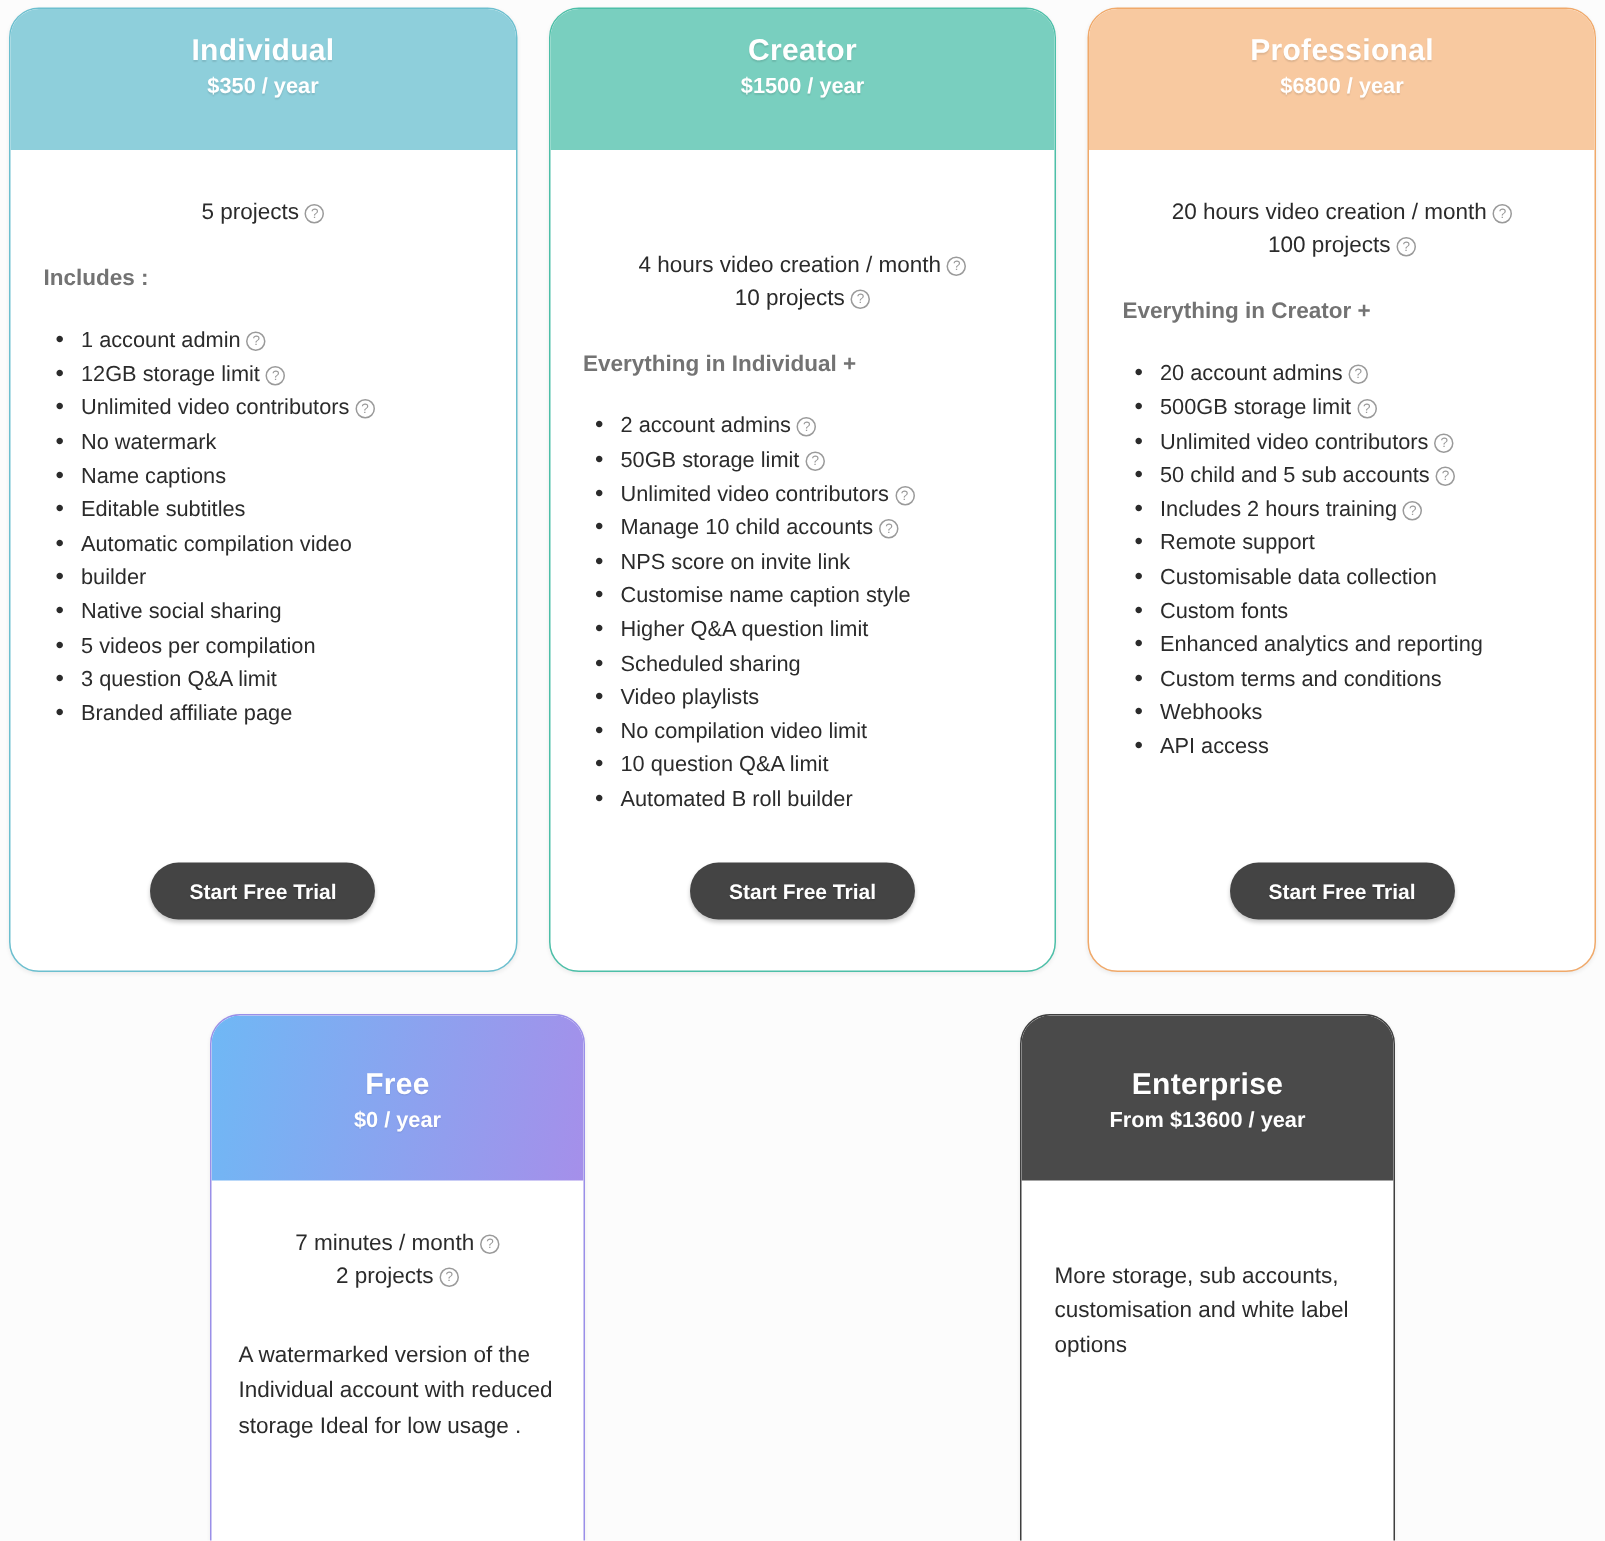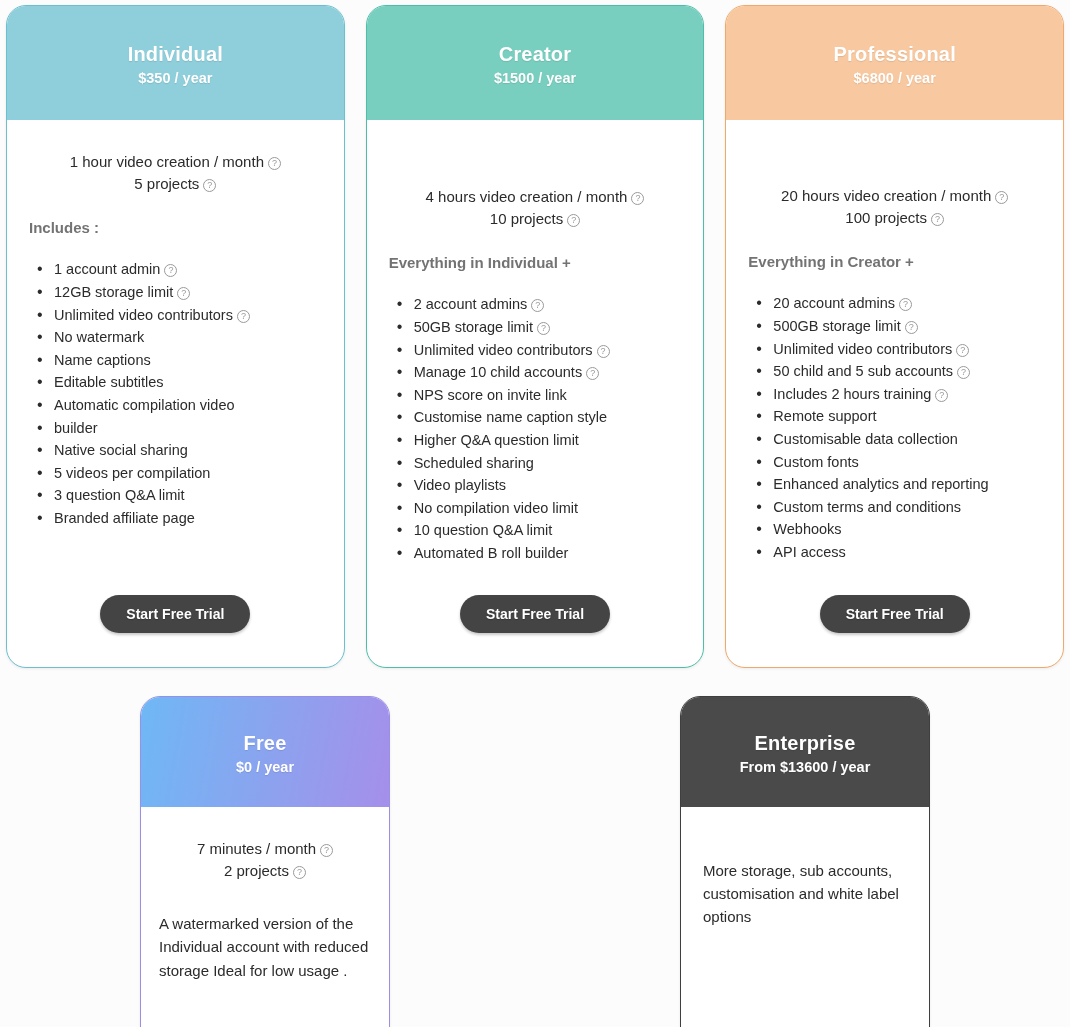--- a/index.html
+++ b/index.html
@@ -42,21 +42,21 @@
   .card-top { width: 344px; min-height: 565px; }
   .card-small { width: 250px; }
 
   .card-free { min-height: 425px; }
   .card-ent  { min-height: 415px; }
 
   
   .card-header {
     text-align: center;
     color: #ffffff;
-    padding: 36px 10px 34px 10px;
+    padding: 16px 10px 34px 10px;
   }
   .card-header.small { padding: 34px 10px 32px 10px; }
 
   .plan-name {
     font-size: 20px;
     font-weight: bold;
     letter-spacing: 0.2px;
     line-height: 1.25;
     text-shadow: 0 1px 1px rgba(0,0,0,0.10);
   }
@@ -166,21 +166,20 @@
 
 <div class="row-top">
 
   <div class="card card-top" id="card-individual" style="border-color: rgb(108, 191, 207);">
     <div class="card-header" id="hdr-individual" style="background: rgb(142, 207, 219);">
       <div class="plan-name">Individual</div>
       <div class="plan-price">$350 / year</div>
     </div>
     <div class="card-body">
       <div class="quota">
-          <div class="quota-line"><span>1 hour video creation / month</span><span class="help-icon">?</span></div>
           <div class="quota-line"><span>5 projects</span><span class="help-icon">?</span></div>
         </div>
       <div class="section-heading">Includes :</div>
       <ul class="feature-list">
           <li><span>1 account admin</span><span class="help-icon">?</span></li>
           <li><span>12GB storage limit</span><span class="help-icon">?</span></li>
           <li><span>Unlimited video contributors</span><span class="help-icon">?</span></li>
           <li><span>No watermark</span></li>
           <li><span>Name captions</span></li>
           <li><span>Editable subtitles</span></li>
@@ -221,21 +220,21 @@
           <li><span>No compilation video limit</span></li>
           <li><span>10 question Q&amp;A limit</span></li>
           <li><span>Automated B roll builder</span></li>
         </ul>
       <div class="cta-wrap">
         <button class="cta-btn" style="background: rgb(68, 68, 68);">Start Free Trial</button>
       </div>
     </div>
   </div>
 
-  <div class="card card-top" id="card-professional" style="border-color: rgb(240, 169, 106); gap: 34px;">
+  <div class="card card-top" id="card-professional" style="border-color: rgb(240, 169, 106);">
     <div class="card-header" id="hdr-professional" style="background: rgb(248, 201, 160);">
       <div class="plan-name">Professional</div>
       <div class="plan-price">$6800 / year</div>
     </div>
     <div class="card-body">
       <div class="quota">
           <div class="quota-line"><span>20 hours video creation / month</span><span class="help-icon">?</span></div>
           <div class="quota-line"><span>100 projects</span><span class="help-icon">?</span></div>
         </div>
       <div class="section-heading">Everything in Creator +</div>

